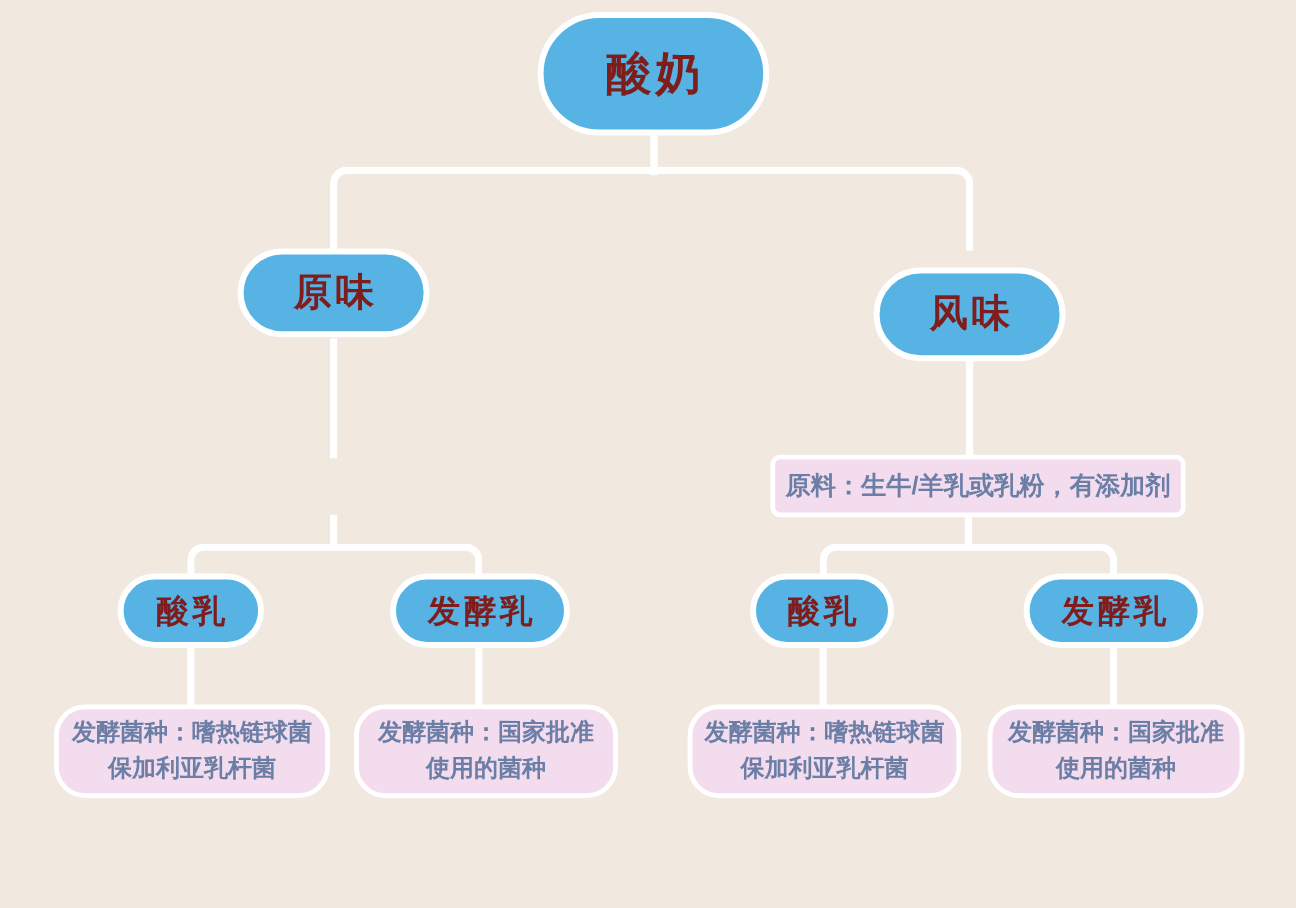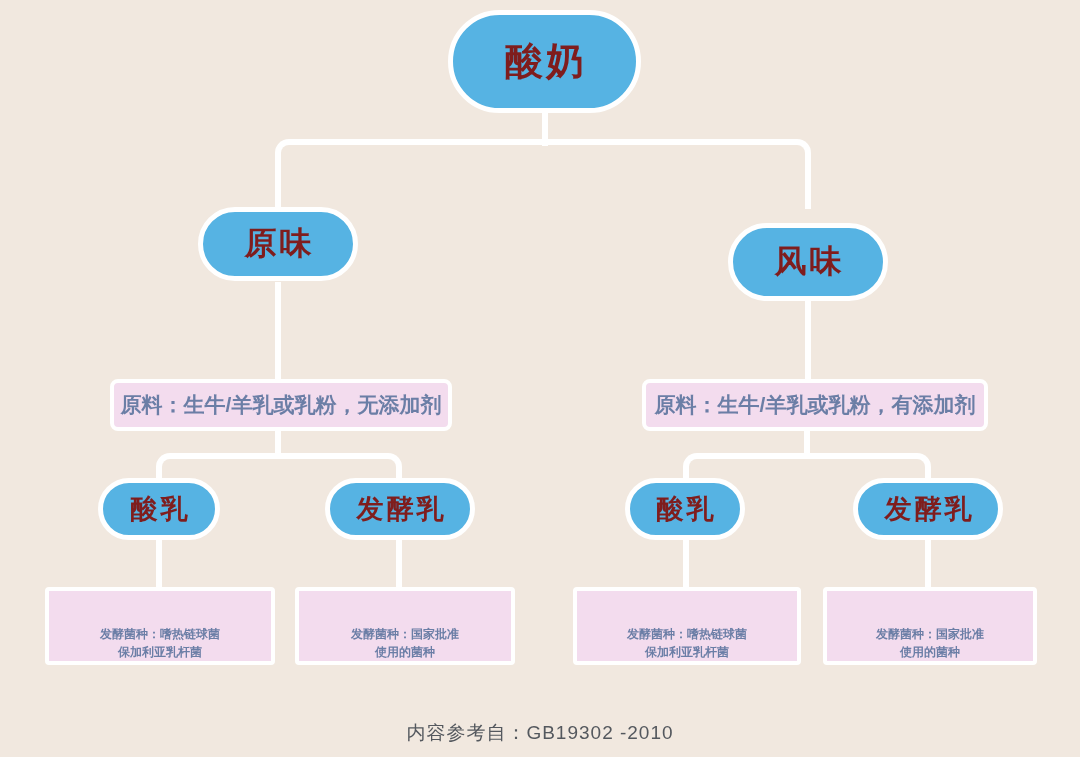--- a/index.html
+++ b/index.html
@@ -43,25 +43,24 @@
     box-sizing:border-box;
     background: var(--box-pink, #f3dcee);
     border:4px solid #ffffff;
     color: var(--box-text, #6b7ea6);
     font-weight:bold;
     display:flex; align-items:center; justify-content:center;
     text-align:center;
   }
   .midbox { border-radius:8px; font-size:21px; }
   .botbox {
-    border-radius:4px;
-    font-size:12px;
+    border-radius:26px;
+    font-size:20px;
     flex-direction:column;
     line-height:1.5;
-    justify-content:flex-end;
   }
   
   #ln-root      { left:542px; top:106px; height:40px; }
   #el-top       { left:275px; top:139px; width:536px; height:70px; }
   #node-root    { left:448px; top:10px;  width:193px; height:103px; font-size:38px; }
   #node-b1      { left:198px; top:207px; width:160px; height:74px;  font-size:32px; }
   #node-b2      { left:728px; top:207px; width:160px; height:78px;  font-size:32px;margin-top:16px; }
   #ln-b1        { left:275px; top:282px; height:100px; }
   #ln-b2        { left:805px; top:282px; height:100px; }
   #mid1         { left:110px; top:379px; width:342px; height:52px; }
@@ -107,21 +106,20 @@
   <div class="vline" id="ln-d1"></div>
   <div class="vline" id="ln-d2"></div>
   <div class="vline" id="ln-d3"></div>
   <div class="vline" id="ln-d4"></div>
 
   <div class="node" id="node-root">酸奶</div>
 
   <div class="node" id="node-b1">原味</div>
   <div class="node" id="node-b2">风味</div>
 
-  <div class="pinkbox midbox" id="mid1">原料：生牛/羊乳或乳粉，无添加剂</div>
   <div class="pinkbox midbox" id="mid2">原料：生牛/羊乳或乳粉，有添加剂</div>
 
   <div class="node" id="node-c1">酸乳</div>
   <div class="node" id="node-c2">发酵乳</div>
   <div class="node" id="node-c3">酸乳</div>
   <div class="node" id="node-c4">发酵乳</div>
 
   <div class="pinkbox botbox" id="bot1">
     <span>发酵菌种：嗜热链球菌</span>
     <span>保加利亚乳杆菌</span>
@@ -132,15 +130,14 @@
   </div>
   <div class="pinkbox botbox" id="bot3">
     <span>发酵菌种：嗜热链球菌</span>
     <span>保加利亚乳杆菌</span>
   </div>
   <div class="pinkbox botbox" id="bot4">
     <span>发酵菌种：国家批准</span>
     <span>使用的菌种</span>
   </div>
 
-  <div class="footer">内容参考自：GB19302 -2010</div>
 
 </div>
 
 </body></html>

